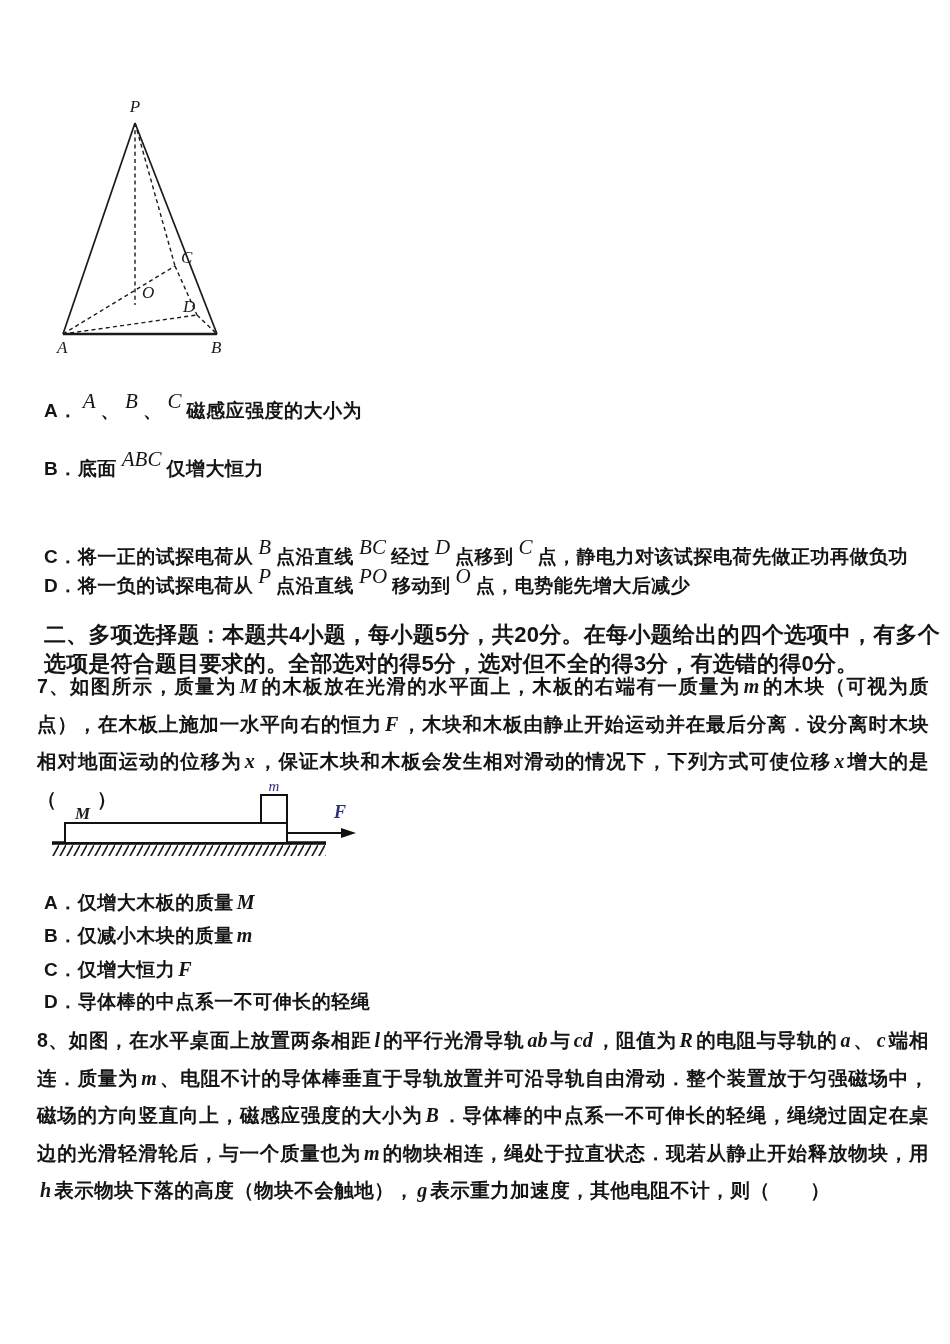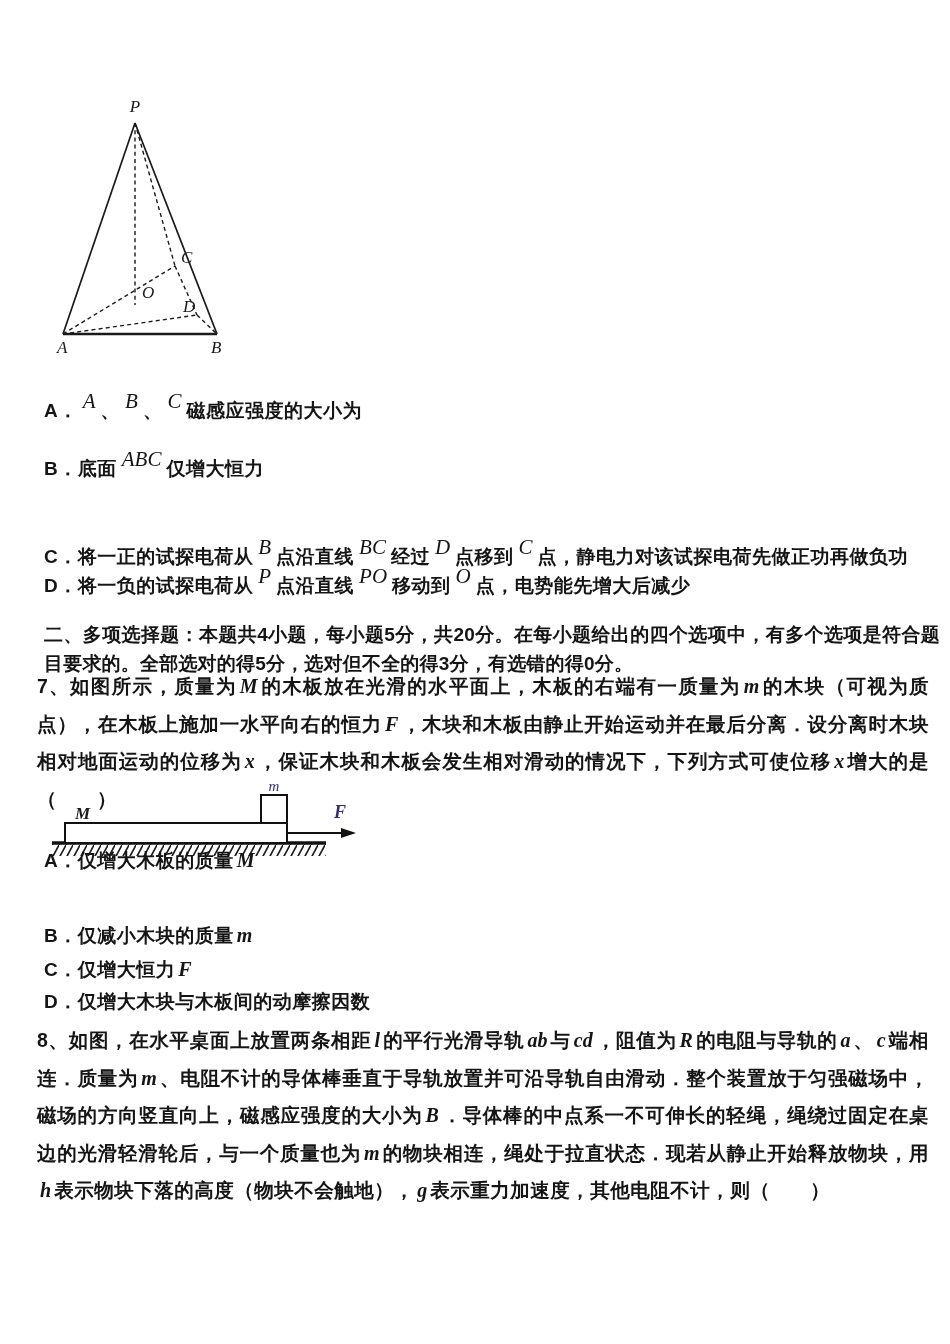--- a/index.html
+++ b/index.html
@@ -2,21 +2,21 @@
 <html><head>
 <meta charset="utf-8">
 <style>
   html,body{margin:0;padding:0;background:#ffffff;}
   .page{position:relative;width:950px;height:1344px;background:#ffffff;overflow:hidden;
         font-family:"Liberation Sans","DejaVu Sans",sans-serif;color:#151515;}
   .abs{position:absolute;}
   .stem{position:absolute;left:37px;width:892px;text-align:justify;font-weight:700;
         font-size:19.5px;line-height:37.5px;letter-spacing:0.5px;}
   .header2{position:absolute;left:44px;width:896px;text-align:justify;font-weight:700;
-        font-size:19px;line-height:29px;letter-spacing:0.2px;}
+        font-size:22px;line-height:29px;letter-spacing:0.2px;}
   .opt{position:absolute;left:44px;font-weight:700;font-size:19px;line-height:26px;
         letter-spacing:0.5px;white-space:nowrap;}
   .math{font-family:"Liberation Serif","DejaVu Serif",serif;font-style:italic;
         font-weight:600;font-size:20px;padding:0 3px;letter-spacing:0;}
   .math.sup{position:relative;top:-9px;font-weight:400;font-size:21px;margin:0 5px;padding:0;}
   svg text{font-family:"Liberation Serif","DejaVu Serif",serif;}
   .figlabel{font-style:italic;}
 </style>
 </head>
 <body>
@@ -66,20 +66,20 @@
     <line x1="7" y1="63" x2="281" y2="63" stroke="#111" stroke-width="3.4"></line>
     <rect x="20" y="43" width="222" height="20" fill="#ffffff" stroke="#111" stroke-width="2"></rect>
     <rect x="216" y="15" width="26" height="28" fill="#ffffff" stroke="#111" stroke-width="2"></rect>
     <line x1="242" y1="53" x2="297" y2="53" stroke="#111" stroke-width="2"></line>
     <polygon points="296,48 311,53 296,58" fill="#111"></polygon>
     <text x="30" y="39" font-size="17" font-weight="bold" font-style="italic" fill="#1a1a1a">M</text>
     <text x="229" y="11" font-size="15" font-style="italic" fill="#2e2e7a" text-anchor="middle">m</text>
     <text x="295" y="38" font-size="18" font-weight="bold" font-style="italic" fill="#2e2e7a" text-anchor="middle">F</text>
   </svg>
 
-  <div class="opt" style="top:847px"><span class="txt">A．仅增大木板的质量</span><span class="math">M</span></div>
+  <div class="opt" style="top:889px"><span class="txt">A．仅增大木板的质量</span><span class="math">M</span></div>
   <div class="opt" style="top:922px"><span class="txt">B．仅减小木块的质量</span><span class="math">m</span></div>
   <div class="opt" style="top:956px"><span class="txt">C．仅增大恒力</span><span class="math">F</span></div>
-  <div class="opt" style="top:989px"><span class="txt">D．仅增大木块与木板间的动摩擦因数</span></div>
+  <div class="opt" style="top:989px"><span class="txt">D．导体棒的中点系一不可伸长的轻绳</span></div>
 
   <div class="stem" style="top:1022px"><span class="txt">8、如图，在水平桌面上放置两条相距</span><span class="math">l</span><span class="txt">的平行光滑导轨</span><span class="math">ab</span><span class="txt">与</span><span class="math">cd</span><span class="txt">，阻值为</span><span class="math">R</span><span class="txt">的电阻与导轨的</span><span class="math">a</span><span class="txt">、</span><span class="math">c</span><span class="txt">端相连．质量为</span><span class="math">m</span><span class="txt">、电阻不计的导体棒垂直于导轨放置并可沿导轨自由滑动．整个装置放于匀强磁场中，磁场的方向竖直向上，磁感应强度的大小为</span><span class="math">B</span><span class="txt">．导体棒的中点系一不可伸长的轻绳，绳绕过固定在桌边的光滑轻滑轮后，与一个质量也为</span><span class="math">m</span><span class="txt">的物块相连，绳处于拉直状态．现若从静止开始释放物块，用</span><span class="math">h</span><span class="txt">表示物块下落的高度（物块不会触地），</span><span class="math">g</span><span class="txt">表示重力加速度，其他电阻不计，则（　　）</span></div>
 
 </div>
 
 </body></html>

